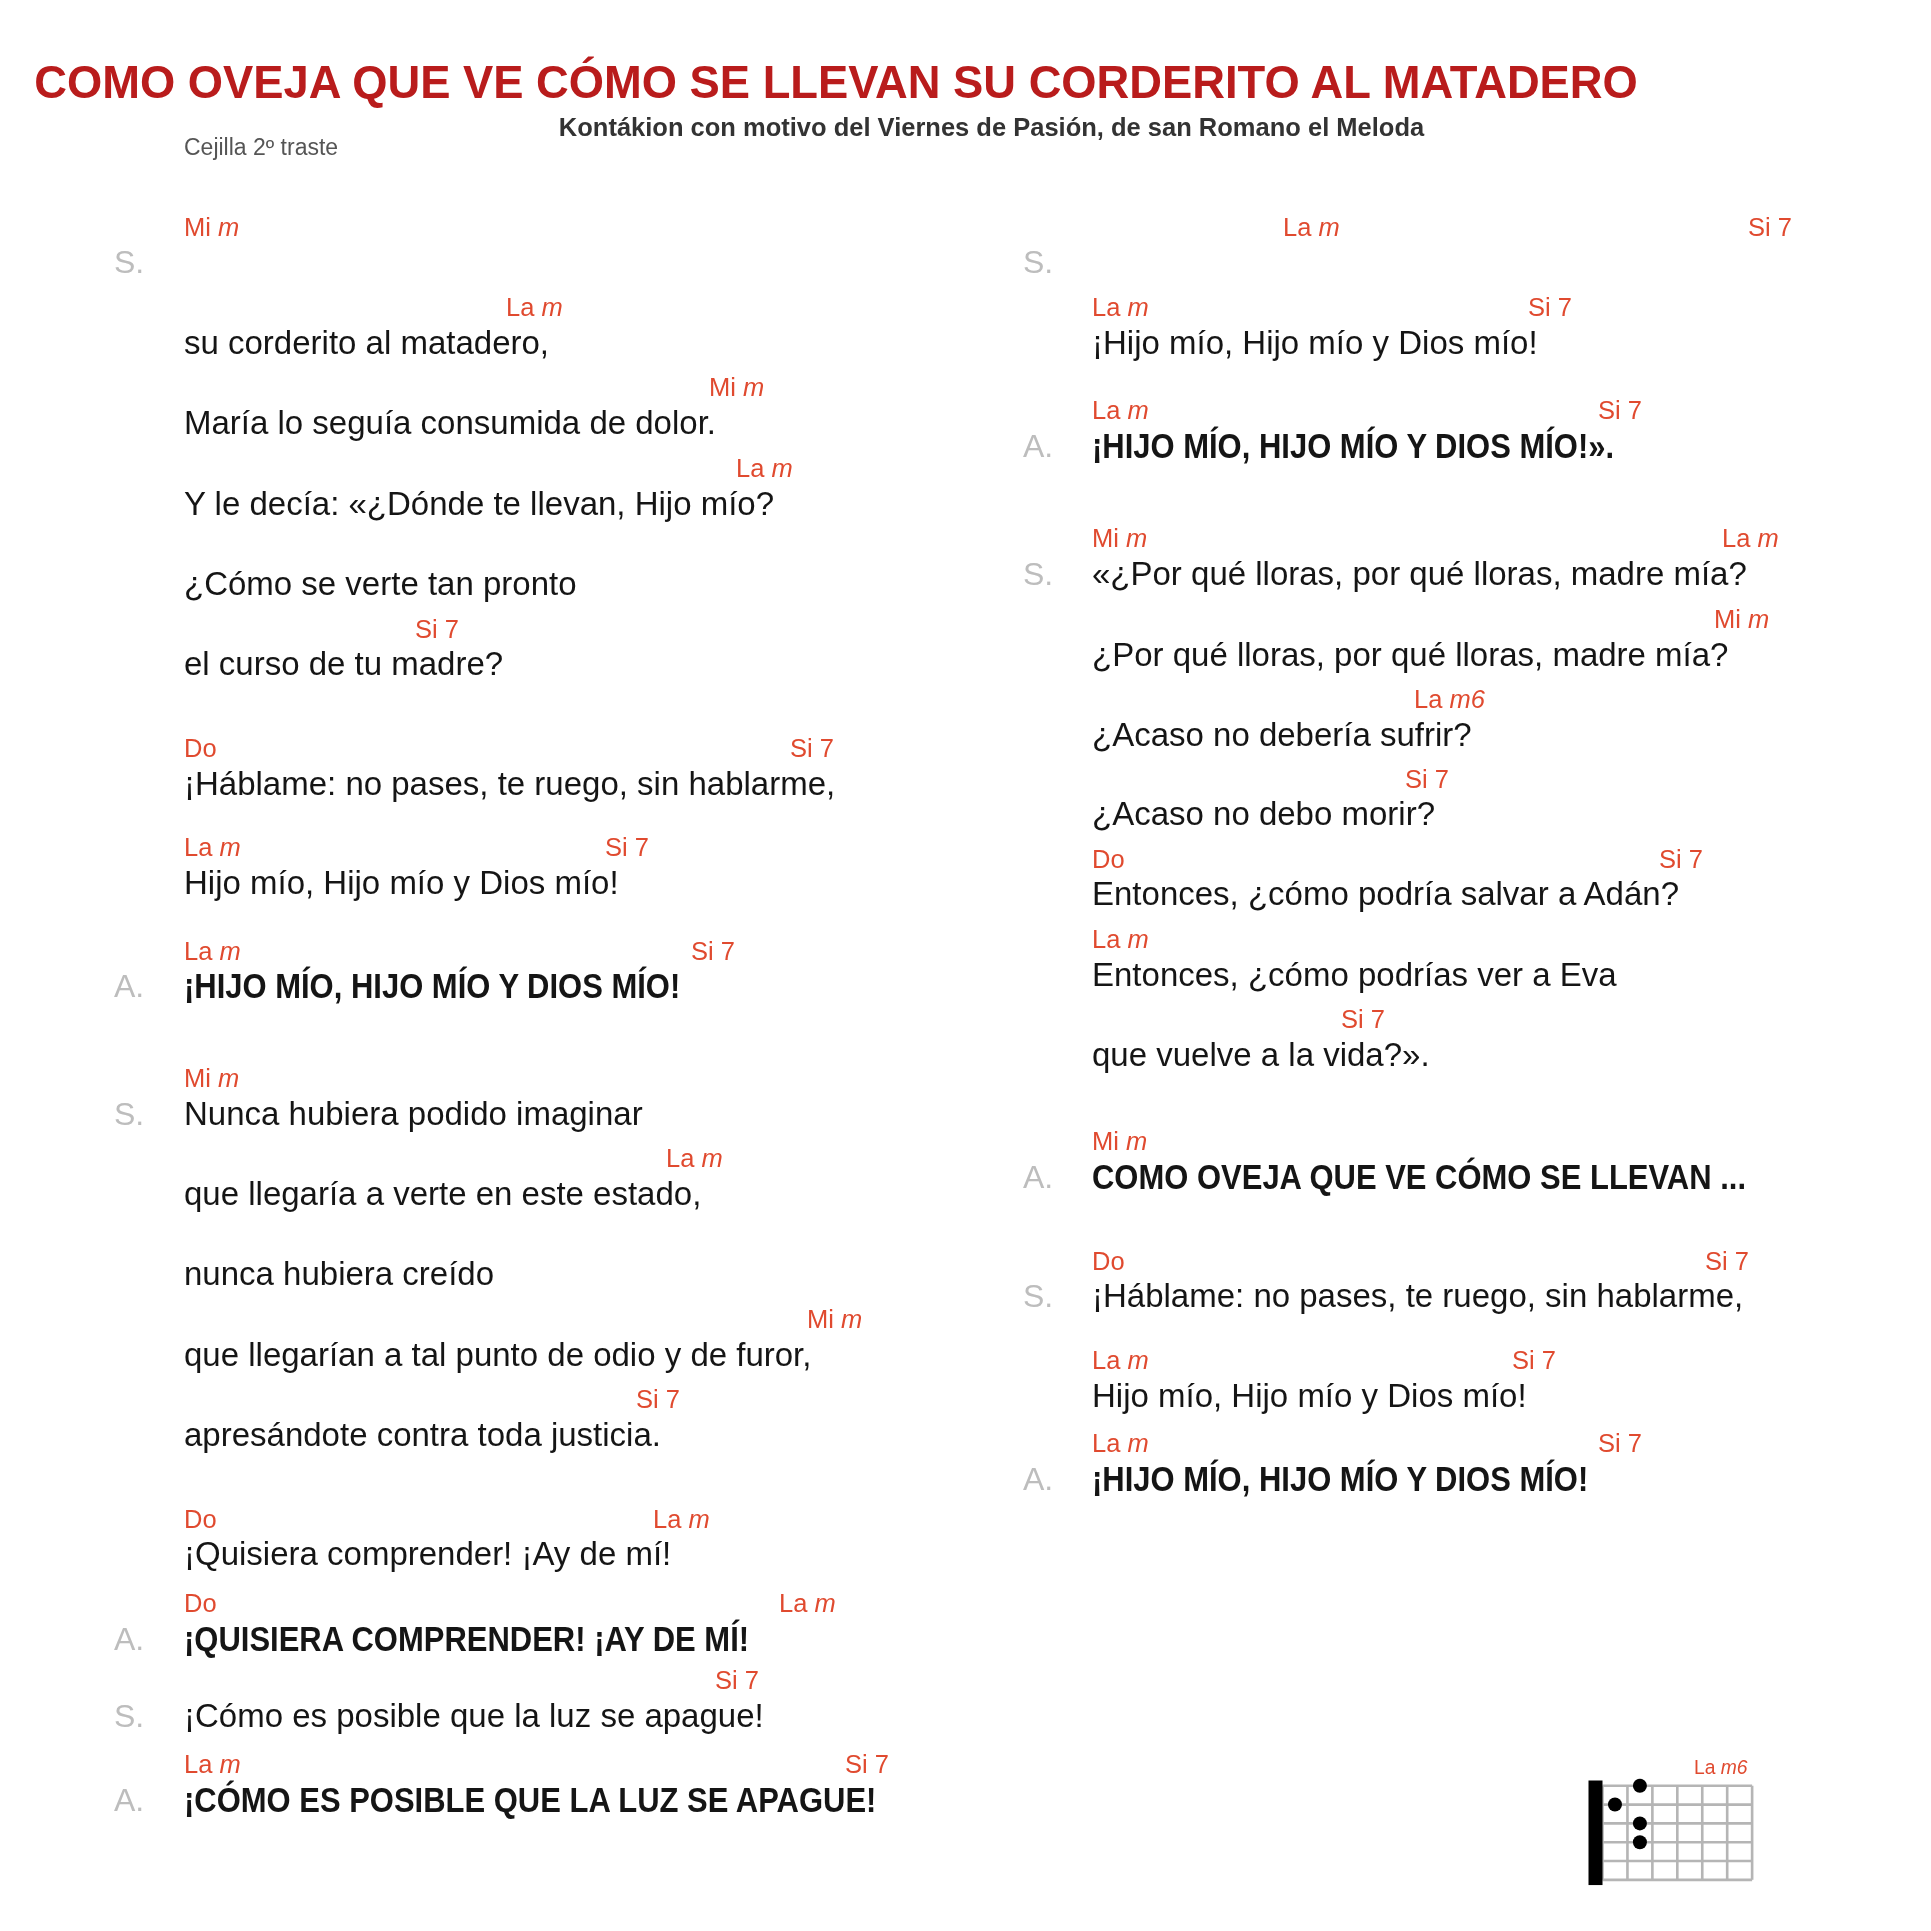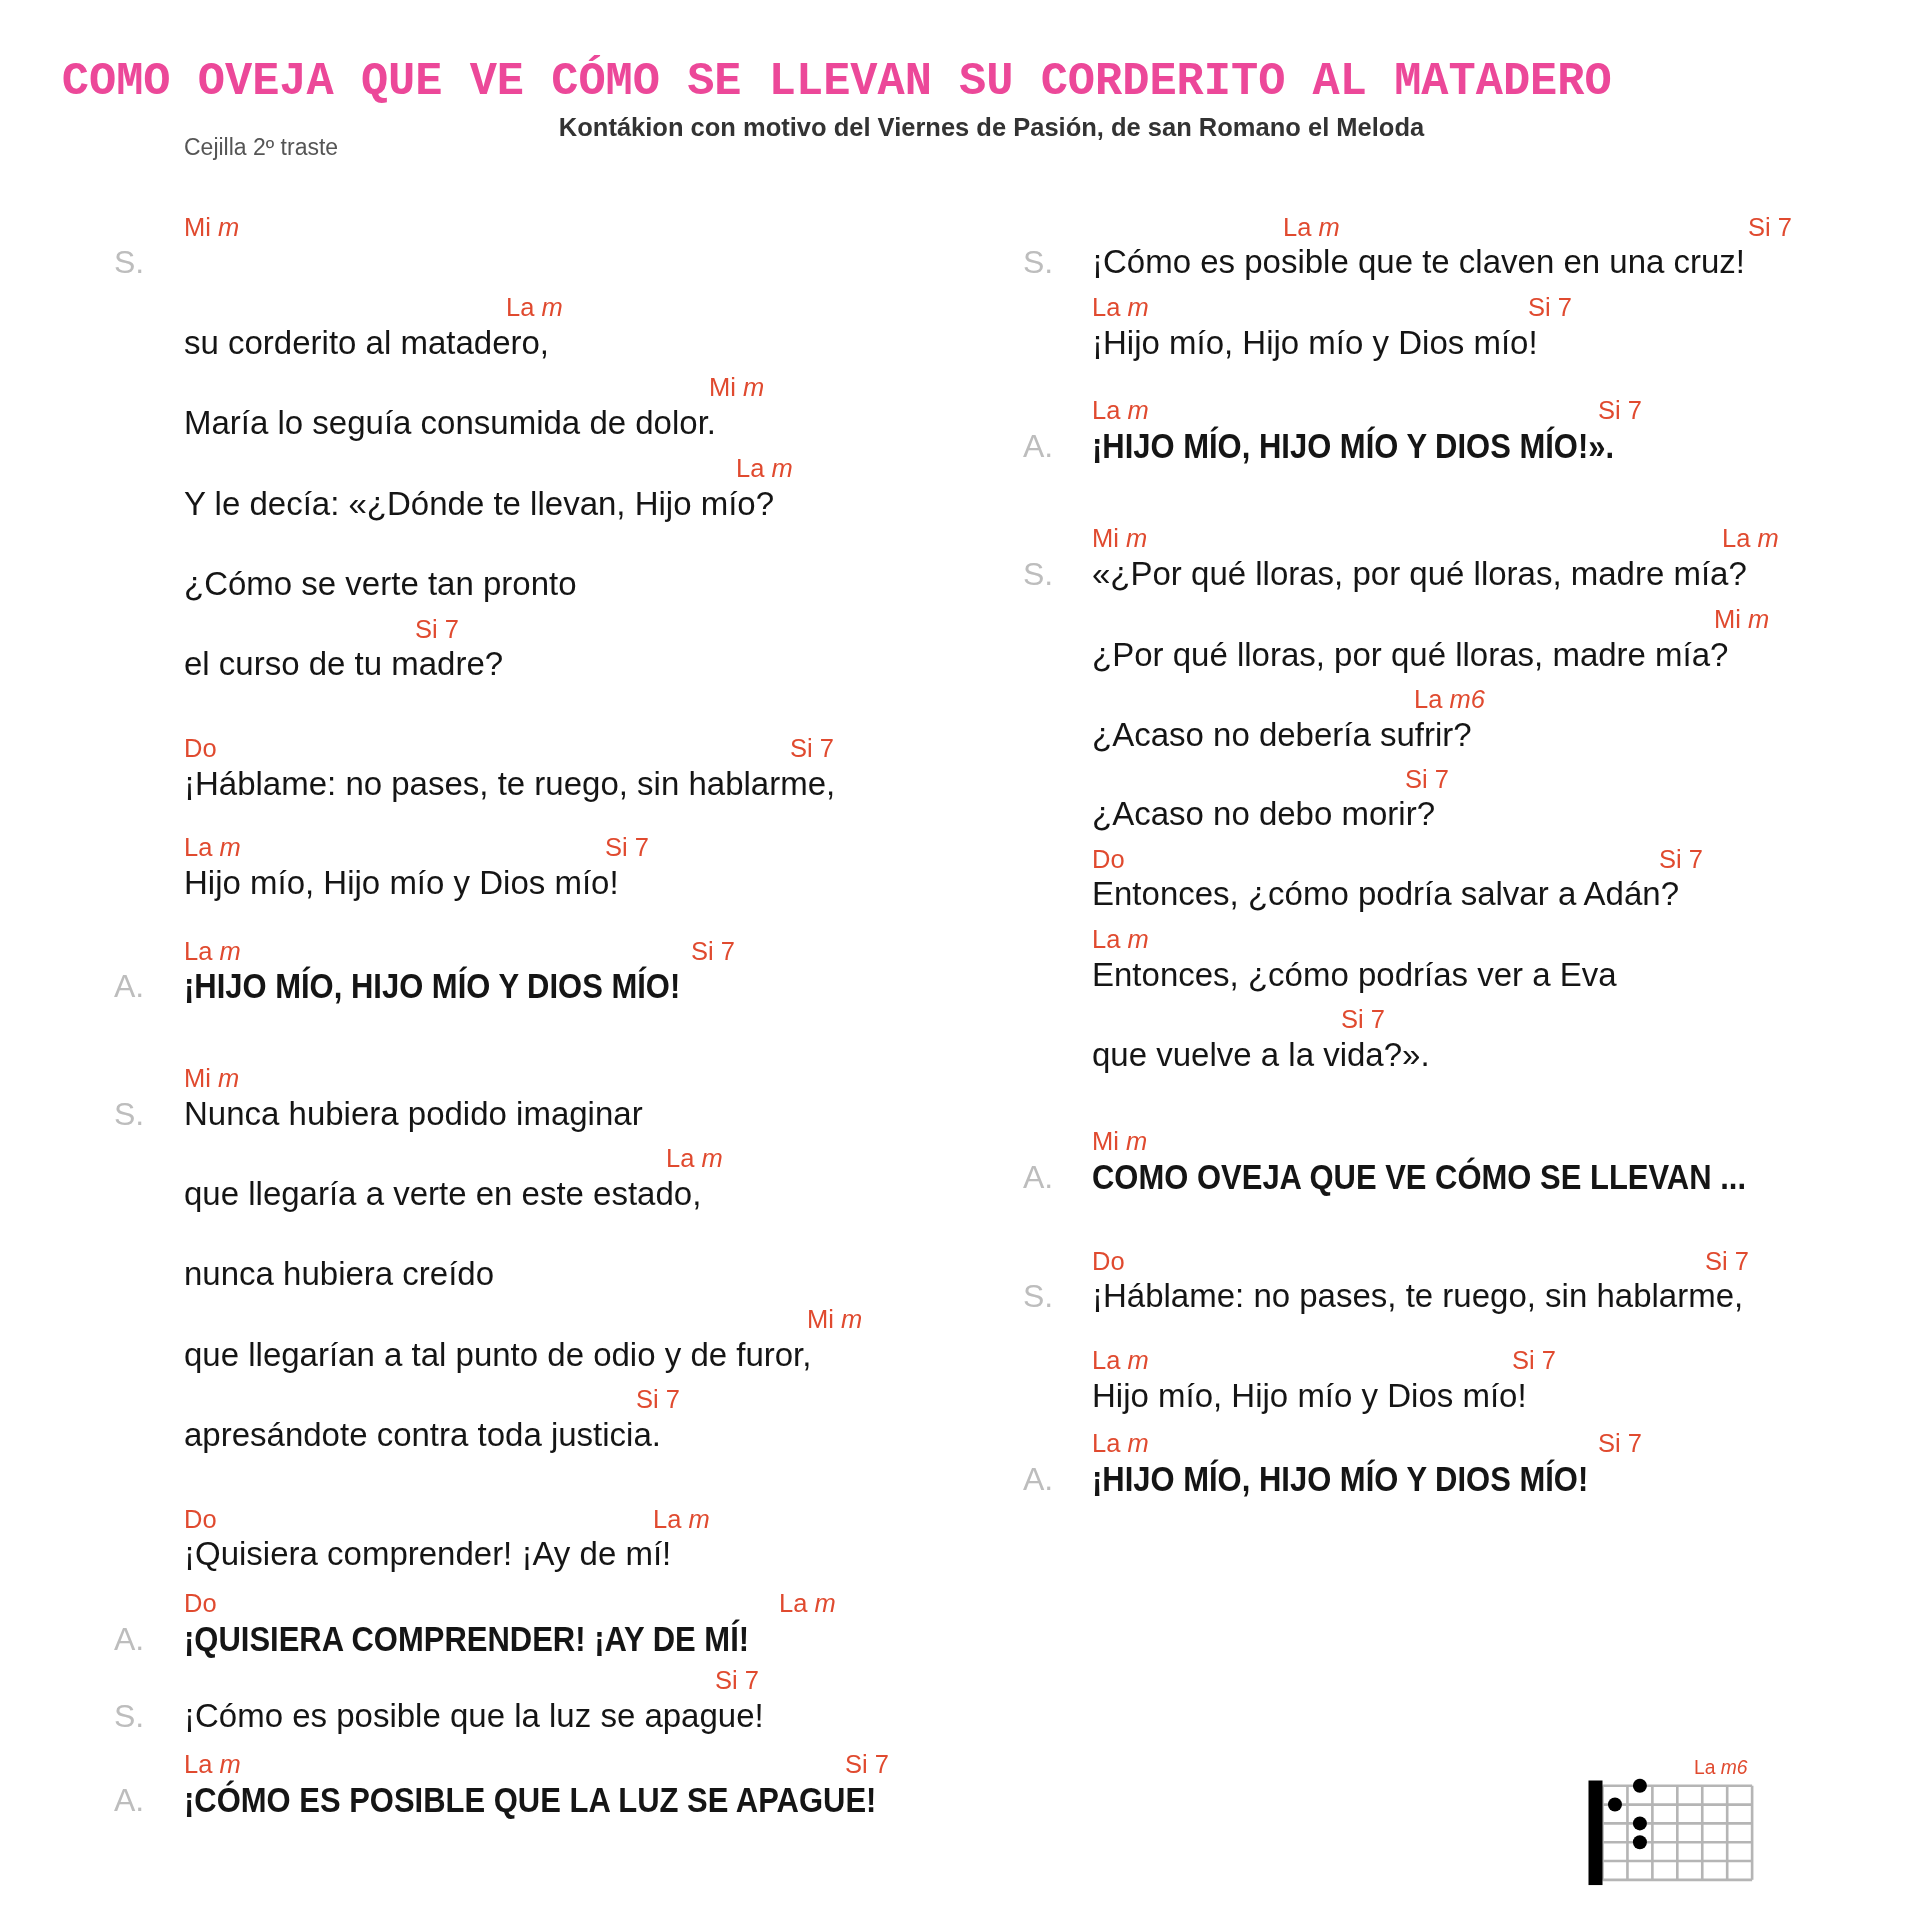--- a/index.html
+++ b/index.html
@@ -1,20 +1,20 @@
 <!DOCTYPE html>
 <html style="font-size:14px"><head>
 <meta charset="utf-8">
 <style>
   html, body { margin: 0; padding: 0; background: #ffffff; }
   body { width: 1931px; height: 1931px; position: relative; overflow: hidden;
          font-family: "Liberation Sans", sans-serif; color: #151515; }
   .title { position: absolute; left: 0; width: 1673px; top: 56px; text-align: center;
-           font-family: Liberation Mono, monospace; font-weight: bold; font-size: 46px;
-           color: #ec4899; letter-spacing: 0px; line-height: 53px; white-space: nowrap; }
+           font-family: Liberation Sans, sans-serif; font-weight: bold; font-size: 46px;
+           color: #b91c1c; letter-spacing: 0px; line-height: 53px; white-space: nowrap; }
   .title-inner { display: inline-block; transform: scaleX(0.985); transform-origin: center; }
   .subtitle { position: absolute; left: 0; width: 1931px; top: 112px; text-align: center;
               font-weight: bold; font-size: 25.5px; color: #333333; line-height: 30px; white-space: nowrap; }
   .subtitle-inner { display: inline-block; transform: translateX(26px); }
   .capo { position: absolute; left: 184px; top: 134px; font-size: 23px; color: #555555;
           line-height: 26px; white-space: nowrap; }
   .sheet { position: absolute; left: 0; top: 0; width: 1931px; height: 1931px; }
   .role { position: absolute; font-size: 32px; color: #bdbdbd; line-height: 39px; top: 0; }
   .lyric { position: absolute; font-size: 33px; line-height: 39px; top: 0; color: #151515; }
   .lyric.bold { font-weight: bold; font-size: 35px; transform: scaleX(0.885); transform-origin: left center; }
@@ -73,21 +73,20 @@
     <div class="chord" style="left: 184px; top: 1588px;"><span>Do</span></div>
     <div class="chord" style="left: 779px; top: 1588px;"><span>La</span> <span class="q">m</span></div>
     <div class="role" style="left: 114px; top: 1697px; position: absolute;">S.</div>
     <div class="lyric" style="left: 184px; top: 1696px;">¡Cómo es posible que la luz se apague!</div>
     <div class="chord" style="left: 715px; top: 1665px;"><span>Si 7</span></div>
     <div class="role" style="left: 114px; top: 1781px; position: absolute;">A.</div>
     <div class="lyric bold" style="left: 184px; top: 1780px;">¡CÓMO ES POSIBLE QUE LA LUZ SE APAGUE!</div>
     <div class="chord" style="left: 184px; top: 1749px;"><span>La</span> <span class="q">m</span></div>
     <div class="chord" style="left: 845px; top: 1749px;"><span>Si 7</span></div>
     <div class="role" style="left: 1023px; top: 243px; position: absolute;">S.</div>
-    <div class="lyric" style="left: 1092px; top: 242px;">¡Cómo es posible que te claven en una cruz!</div>
     <div class="chord" style="left: 1283px; top: 212px;"><span>La</span> <span class="q">m</span></div>
     <div class="chord" style="left: 1748px; top: 212px;"><span>Si 7</span></div>
     <div class="lyric" style="left: 1092px; top: 323px;">¡Hijo mío, Hijo mío y Dios mío!</div>
     <div class="chord" style="left: 1092px; top: 292px;"><span>La</span> <span class="q">m</span></div>
     <div class="chord" style="left: 1528px; top: 292px;"><span>Si 7</span></div>
     <div class="role" style="left: 1023px; top: 427px; position: absolute;">A.</div>
     <div class="lyric bold" style="left: 1092px; top: 426px;">¡HIJO MÍO, HIJO MÍO Y DIOS MÍO!».</div>
     <div class="chord" style="left: 1092px; top: 395px;"><span>La</span> <span class="q">m</span></div>
     <div class="chord" style="left: 1598px; top: 395px;"><span>Si 7</span></div>
     <div class="role" style="left: 1023px; top: 555px; position: absolute;">S.</div>

